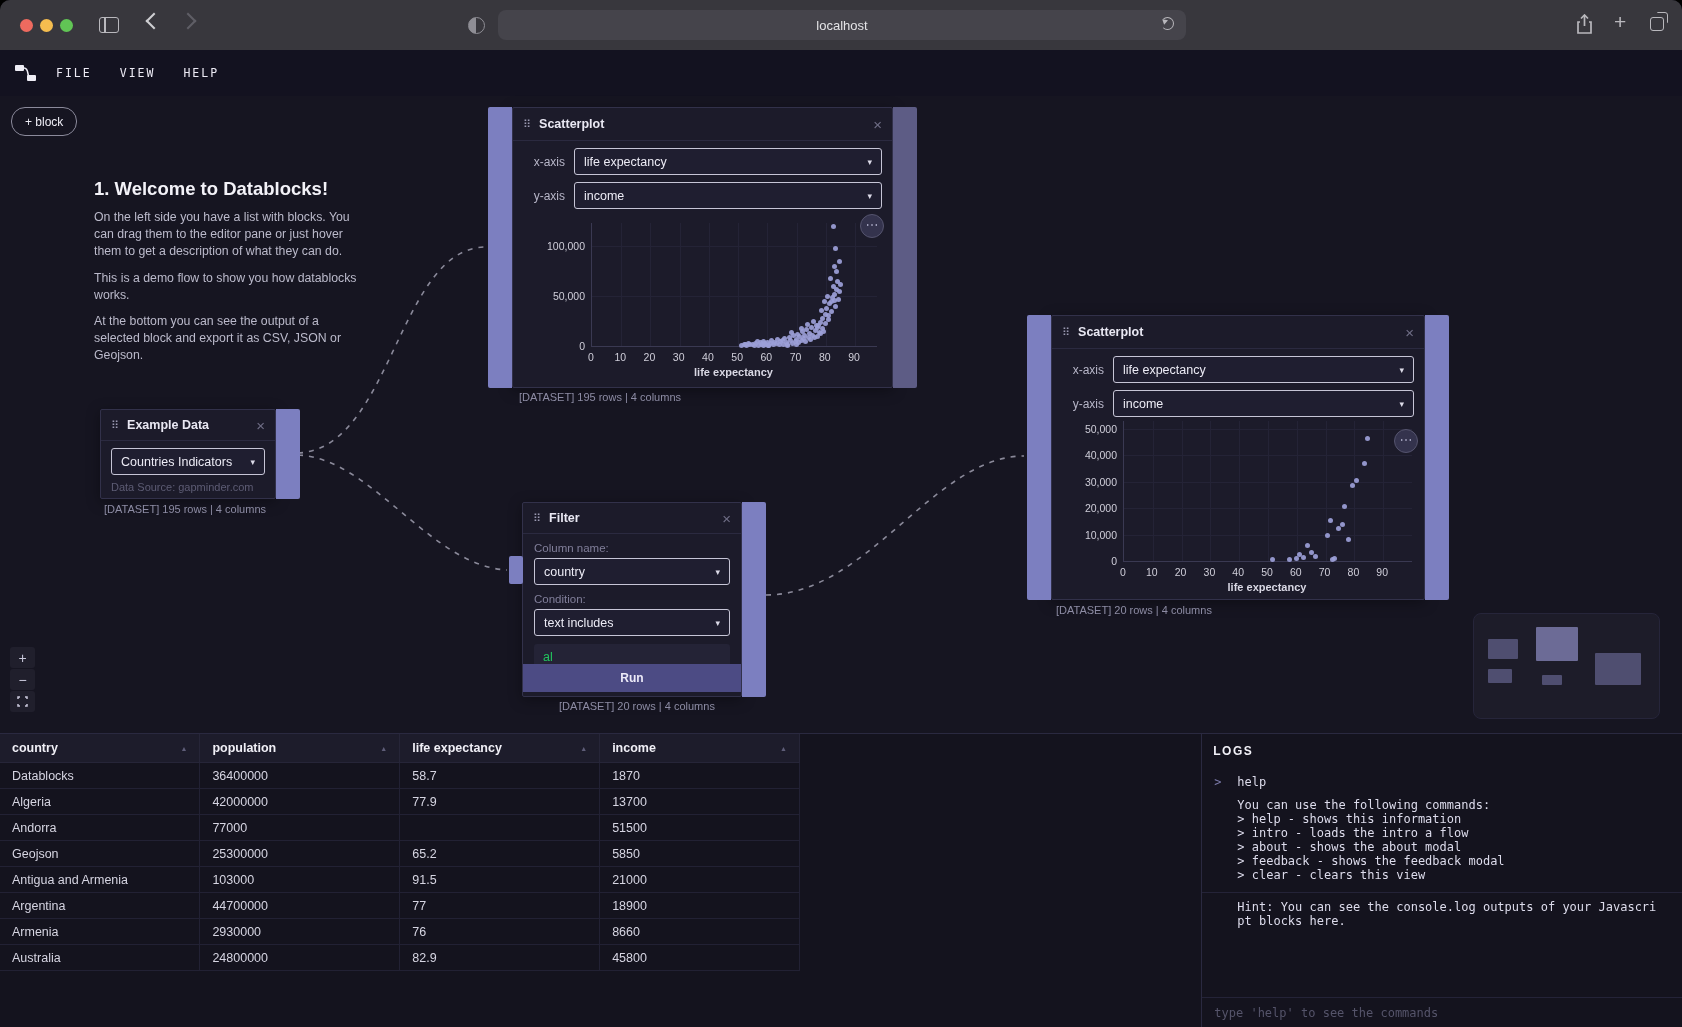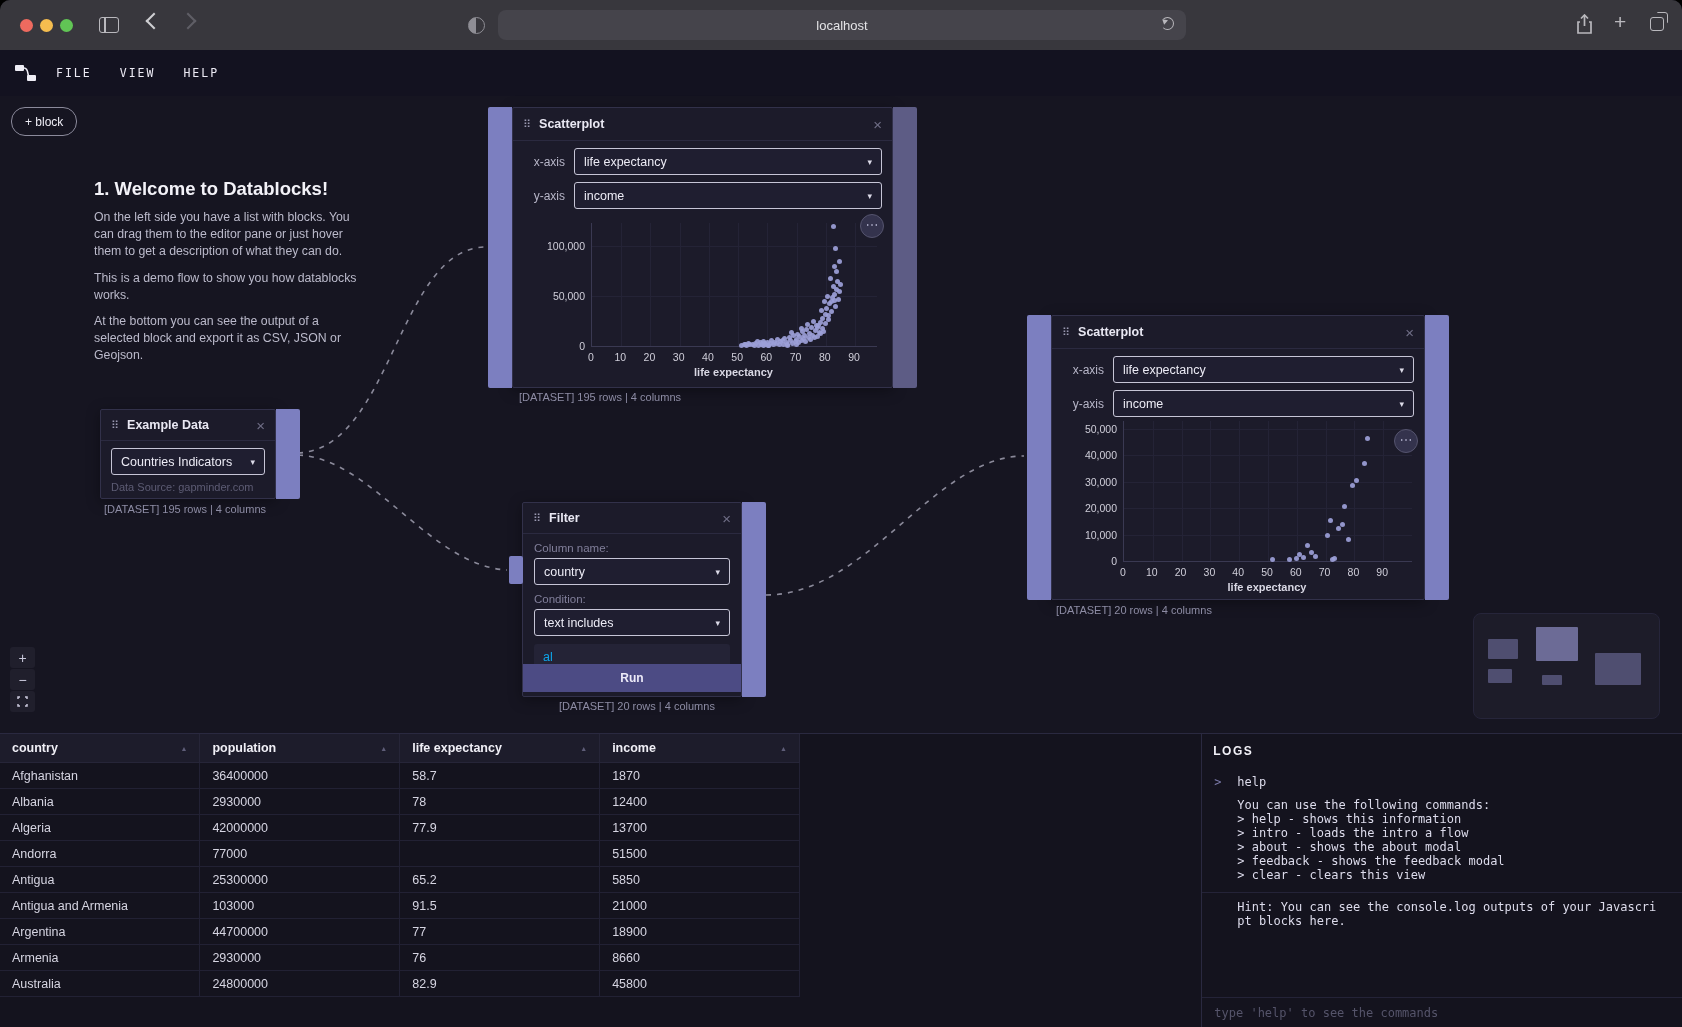--- a/index.html
+++ b/index.html
@@ -51,21 +51,21 @@
   .nhead{height:32px;display:flex;align-items:center;padding:0 10px;border-bottom:1px solid #2b2a40;}
   .drag{color:#9b9ab2;font-size:11px;margin-right:8px;}
   .ntitle{font-size:12.5px;font-weight:600;color:#e9e8f3;flex:1;}
   .nclose{color:#6f6e86;font-size:15px;line-height:1;}
   .frow{display:flex;align-items:center;margin:7px 10px 0 0;}
   .flabel{width:52px;text-align:right;margin-right:9px;font-size:12px;color:#b7b6c8;}
   .select{flex:1;height:25px;border:1px solid #c6c5d6;border-radius:3px;background:#1f1e30;
      display:flex;align-items:center;justify-content:space-between;padding:0 9px;font-size:12.5px;color:#ecebf5;}
   .caret{font-size:9px;color:#dcdbe8;}
   .tinput{height:25px;background:#242336;border-radius:3px;display:flex;align-items:center;
-     padding:0 9px;font-size:12.5px;color:#0ea5e9;}
+     padding:0 9px;font-size:12.5px;color:#22c55e;}
   .caption{position:absolute;font-size:11px;color:#8d8ca4;z-index:2;white-space:nowrap;}
   .small-label{font-size:11.5px;color:#817f9a;margin:8px 0 4px 11px;}
   .more-btn{position:absolute;width:22px;height:22px;border-radius:50%;background:#34334d;border:1px solid #55546e;
      color:#bdbcd8;font-size:13px;line-height:20px;text-align:center;z-index:4;}
 
   
   .chart{position:absolute;left:0;top:0;right:0;bottom:0;}
   .plot{position:absolute;border-left:1px solid #3a3952;border-bottom:1px solid #3a3952;}
   .gv{position:absolute;top:0;bottom:0;width:1px;background:#242336;}
   .gh{position:absolute;left:0;right:0;height:1px;background:#242336;}
@@ -490,45 +490,39 @@
         <thead>
             <tr>
               <th>country<span class="sort">▲</span></th>
               <th>population<span class="sort">▲</span></th>
               <th>life expectancy<span class="sort">▲</span></th>
               <th>income<span class="sort">▲</span></th>
             </tr>
           </thead>
         <tbody>
             <tr>
-              <td>Afghanistan</td>
+              <td>Datablocks</td>
               <td>36400000</td>
               <td>58.7</td>
               <td>1870</td>
-            </tr>
-            <tr>
-              <td>Albania</td>
-              <td>2930000</td>
-              <td>78</td>
-              <td>12400</td>
             </tr>
             <tr>
               <td>Algeria</td>
               <td>42000000</td>
               <td>77.9</td>
               <td>13700</td>
             </tr>
             <tr>
               <td>Andorra</td>
               <td>77000</td>
               <td></td>
               <td>51500</td>
             </tr>
             <tr>
-              <td>Antigua</td>
+              <td>Geojson</td>
               <td>25300000</td>
               <td>65.2</td>
               <td>5850</td>
             </tr>
             <tr>
               <td>Antigua and Armenia</td>
               <td>103000</td>
               <td>91.5</td>
               <td>21000</td>
             </tr>

